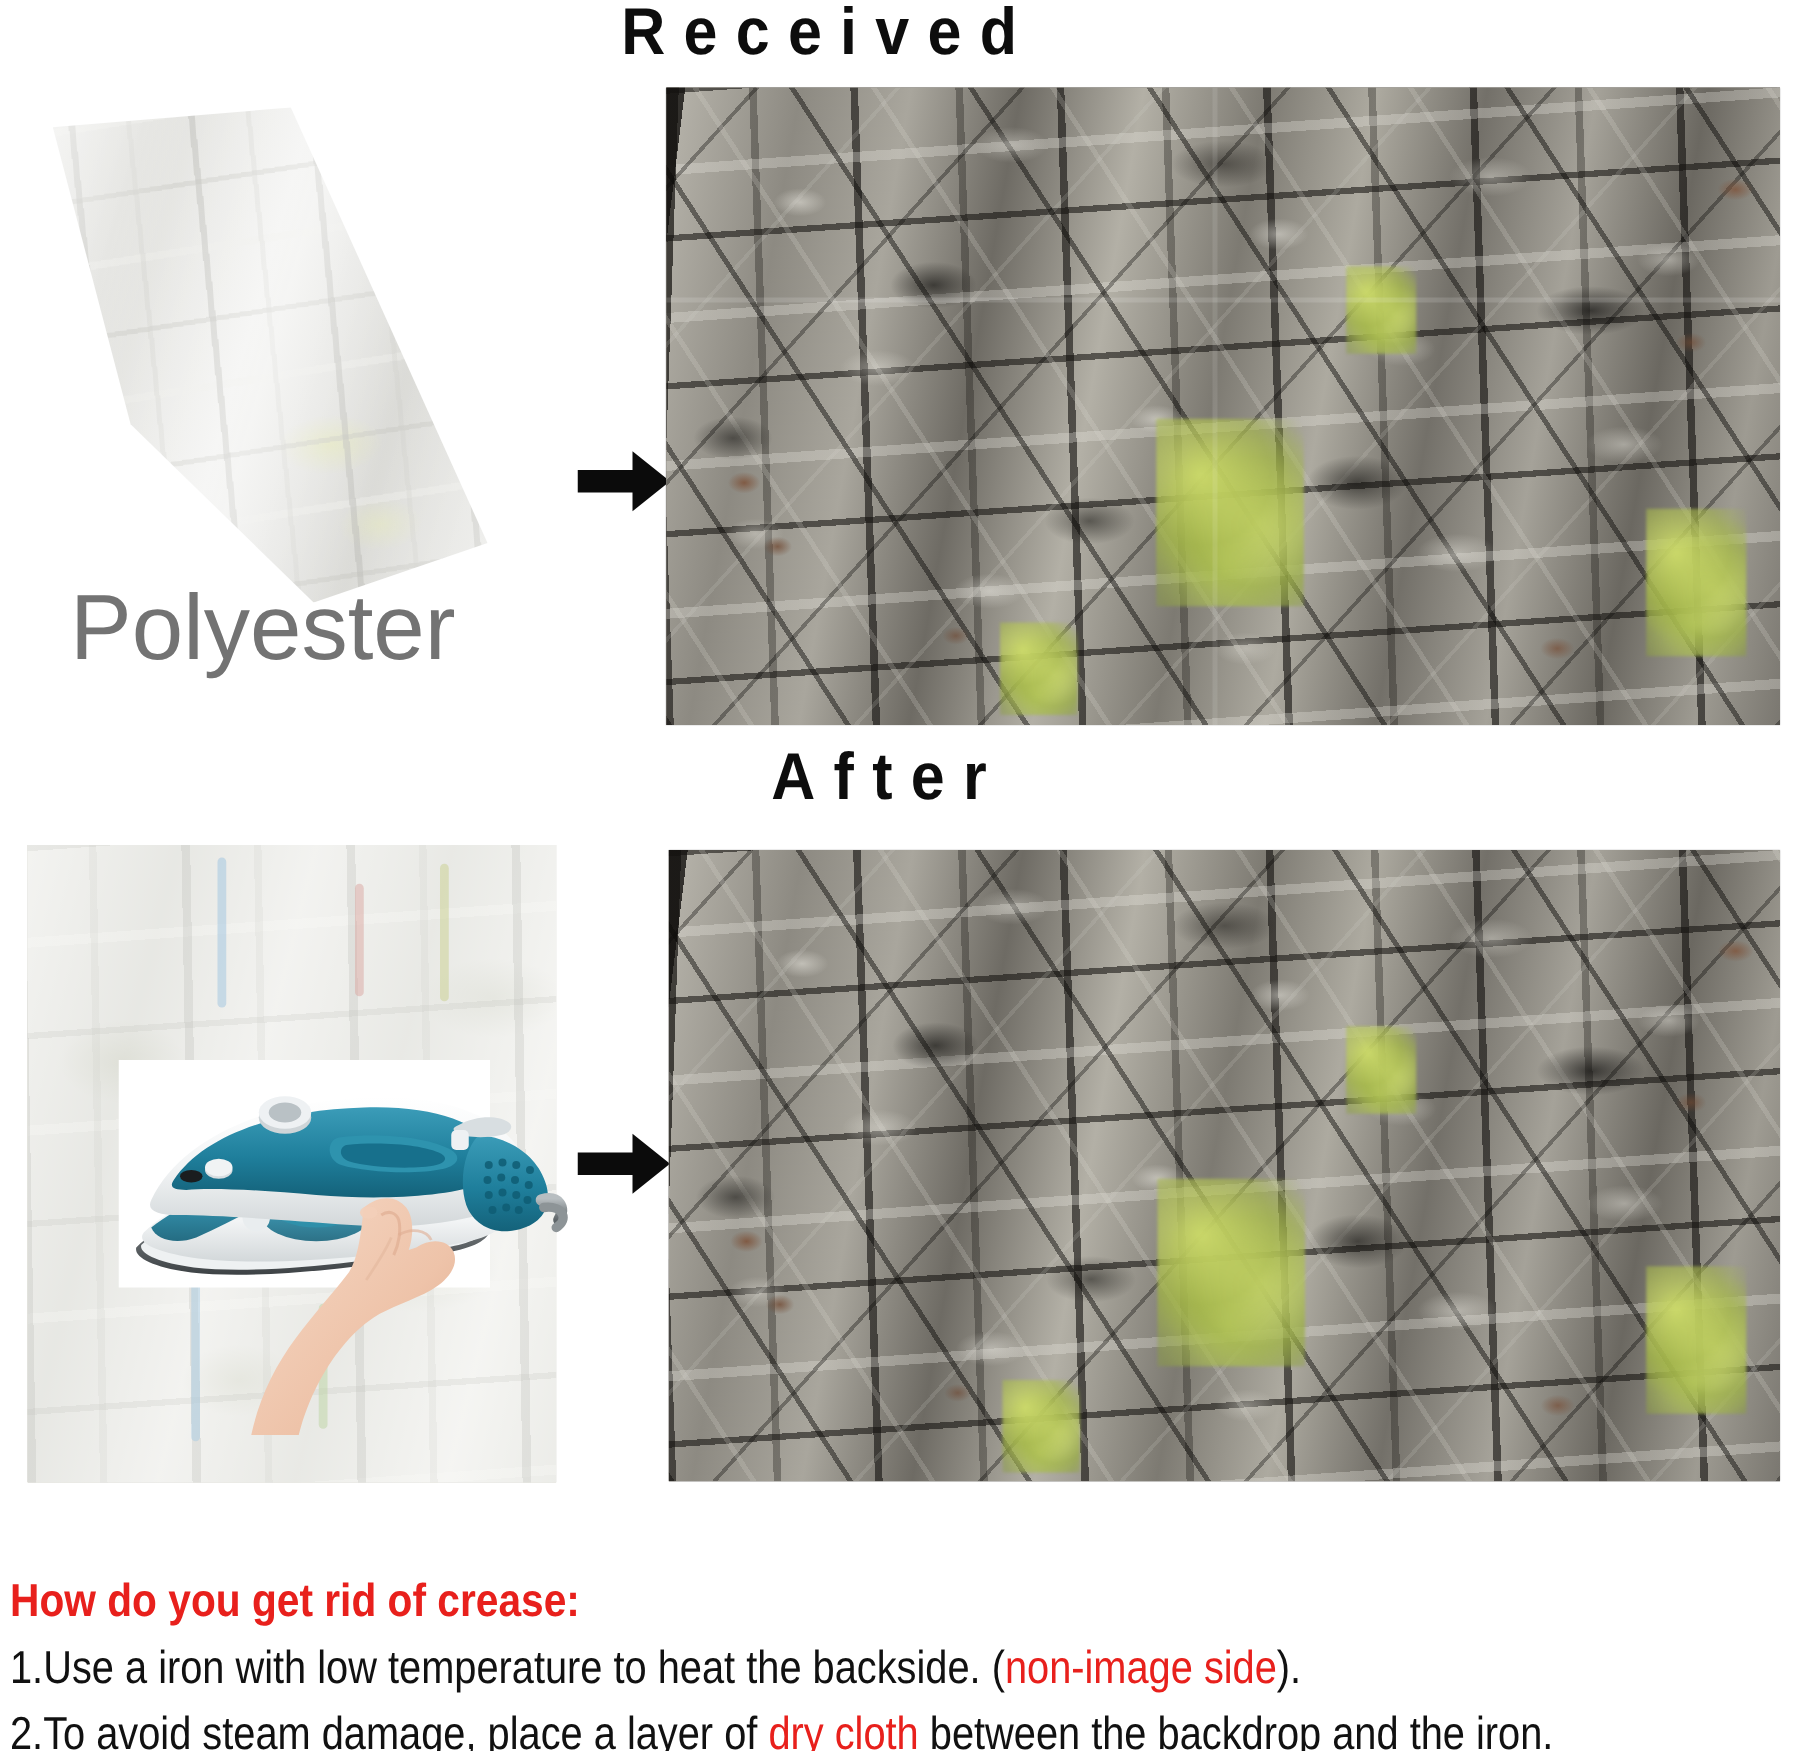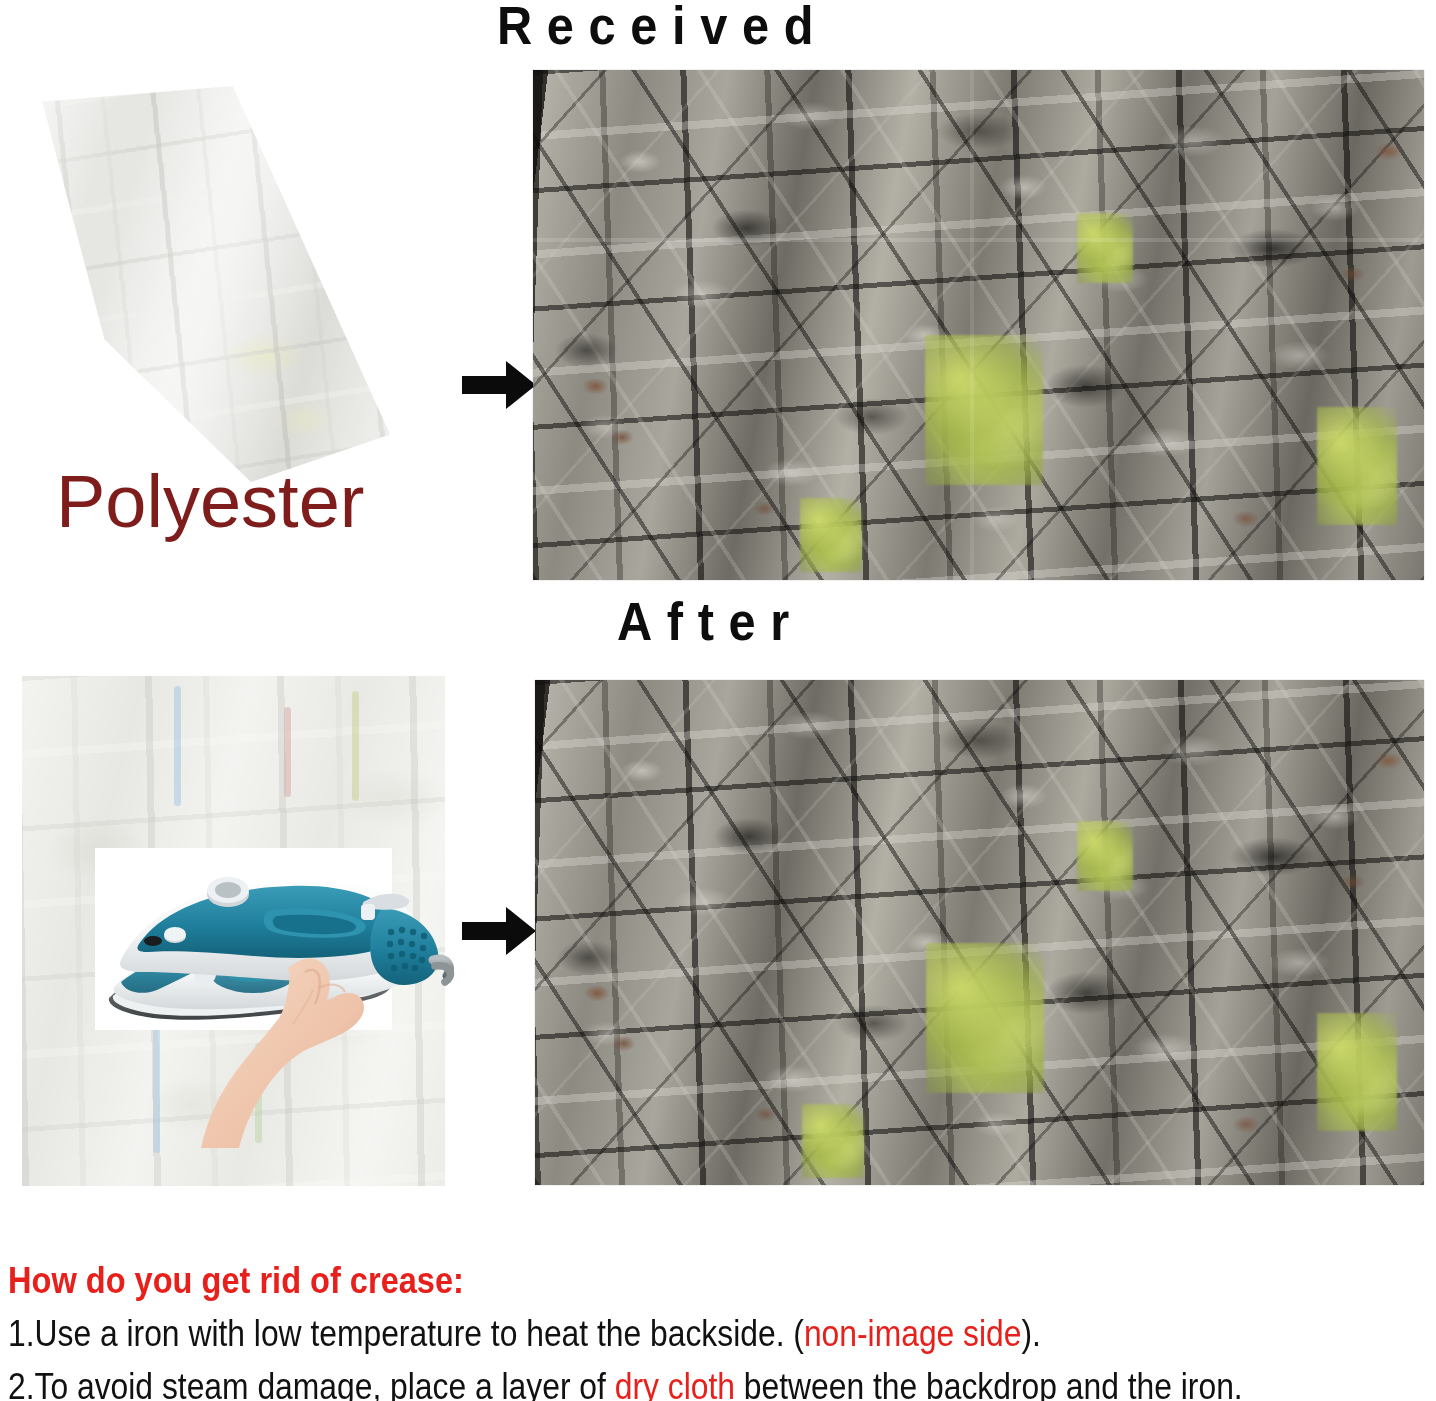--- a/index.html
+++ b/index.html
@@ -209,21 +209,21 @@
 
   
   #label-polyester {
     position: absolute;
     left: 56px;
     top: 462px;
     font-family: "Liberation Sans", sans-serif;
     font-size: 74px;
     line-height: 80px;
     font-weight: 400;
-    color: #7f1d1d;
+    color: #737373;
     white-space: nowrap;
   }
 
   
   #faded-backdrop {
     position: absolute;
     left: 22px;
     top: 676px;
     width: 423px;
     height: 510px;

